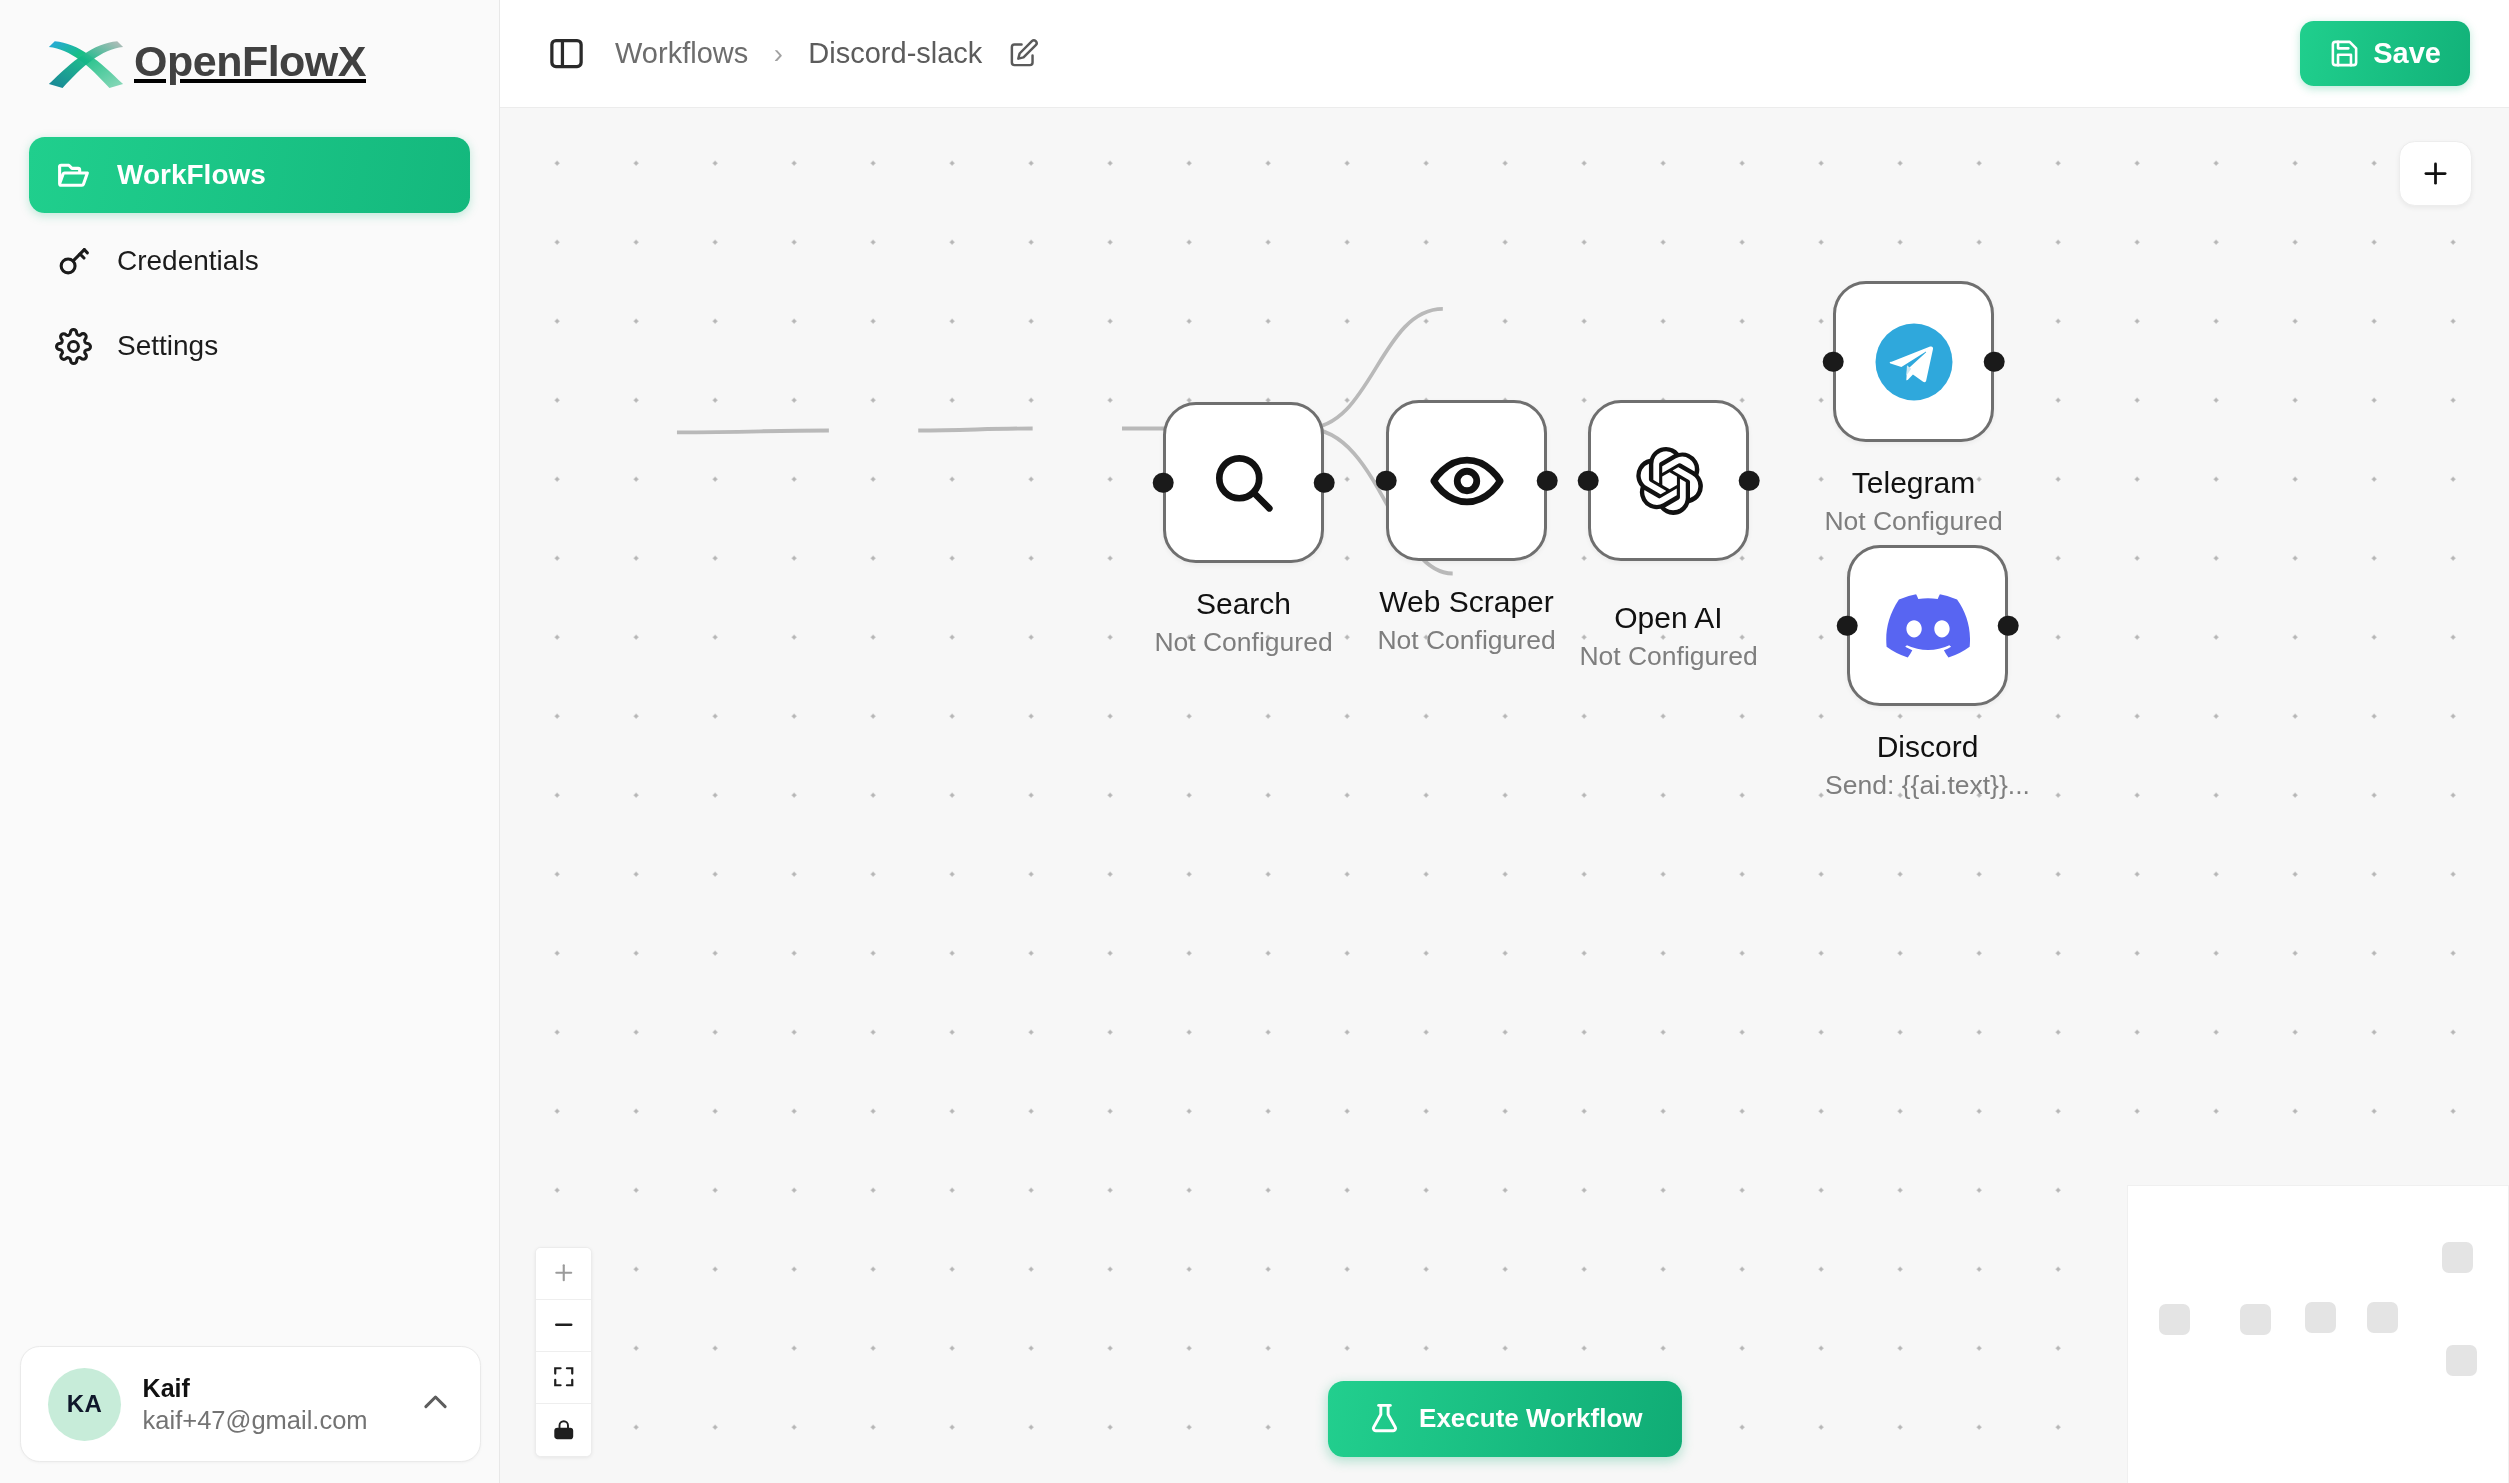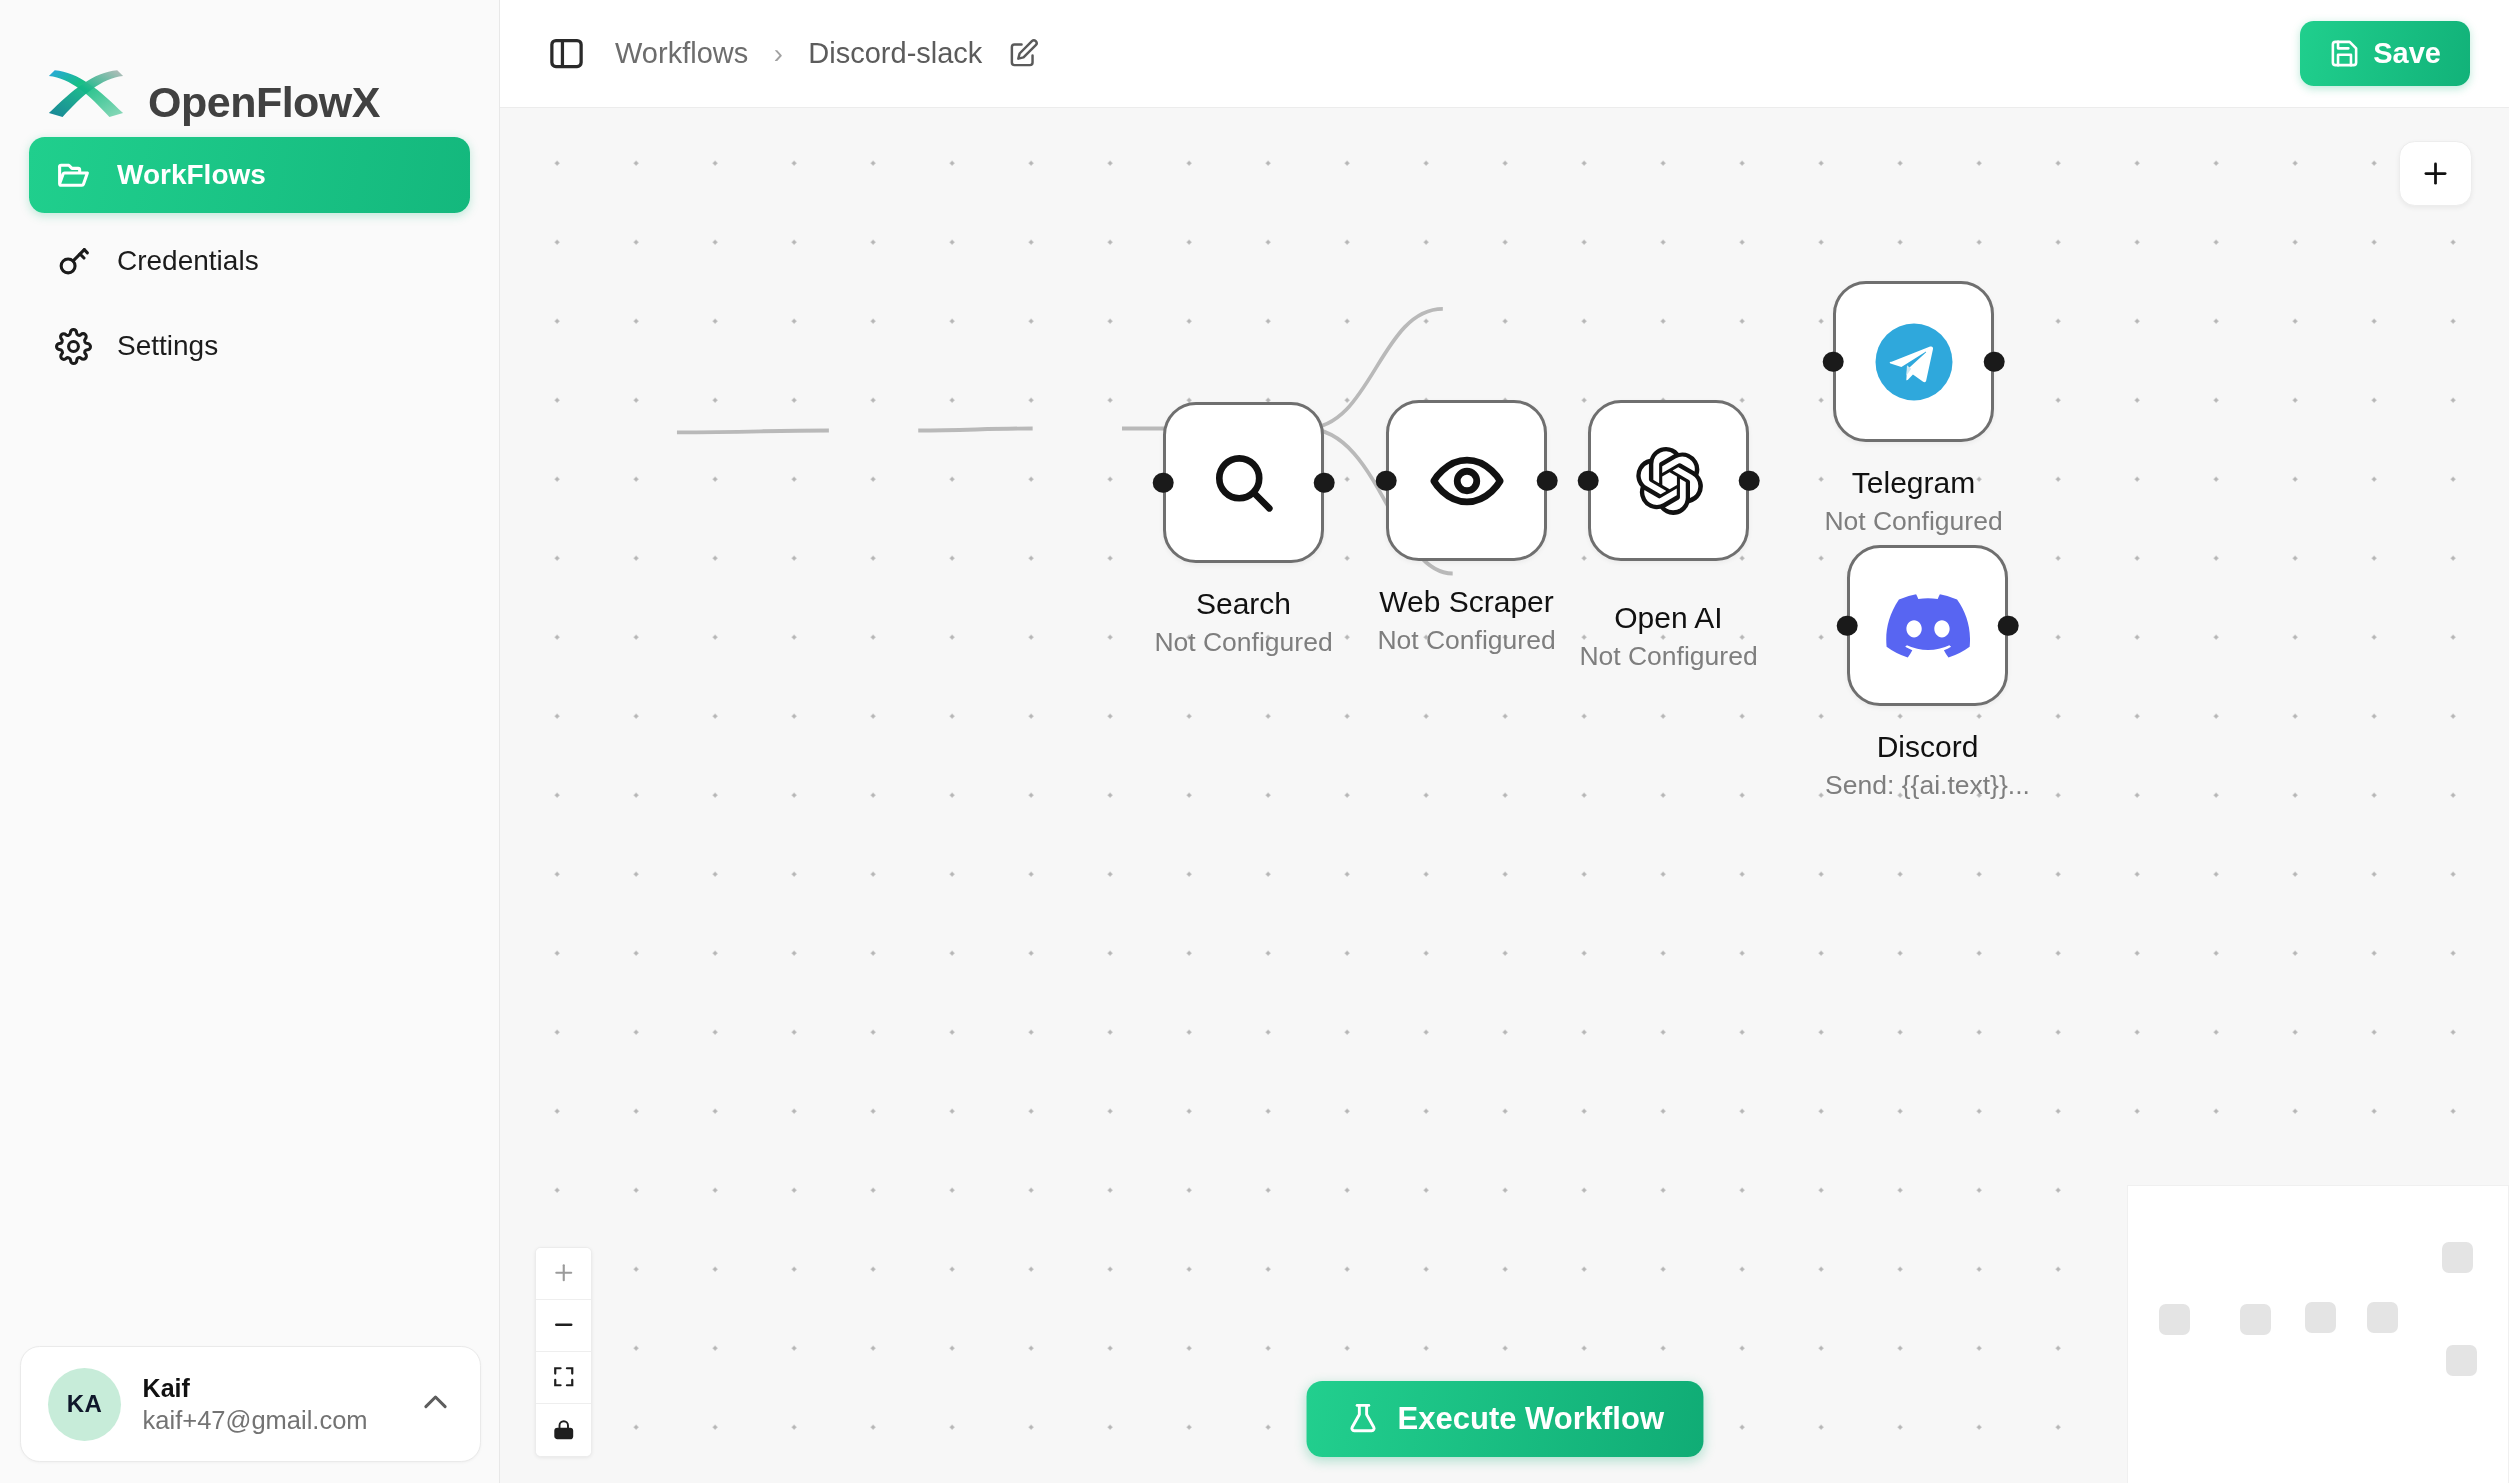--- a/index.html
+++ b/index.html
@@ -12,21 +12,21 @@
   #app { display: flex; width: 2509px; height: 1484px; }
 
   
   #sidebar {
     width: 500px; height: 100%;
     background: #fafafa;
     border-right: 1px solid #e8e8e8;
     display: flex; flex-direction: column;
     position: relative;
   }
-  .brand { display: flex; align-items: flex-end; gap: 21px; padding: 37px 0 0 45px; height: 127px; }
+  .brand { display: flex; align-items: flex-start; gap: 7px; padding: 37px 0 0 45px; height: 127px; text-decoration: underline; }
   .brand-mark { width: 82px; height: 61px; flex: none; }
   .brand-name { font-size: 43px; font-weight: 700; color: #414141; letter-spacing: -0.5px; }
 
   .nav { padding: 0 29px; margin-top: 9.8px; display: flex; flex-direction: column; gap: 9.8px; }
   .nav-item {
     display: flex; align-items: center; gap: 25.5px;
     height: 76px; padding: 0 25.5px; border-radius: 15.7px;
     color: #1b1b1b; font-size: 28px; cursor: pointer;
   }
   .nav-item .ico { width: 37px; height: 37px; flex: none; display: flex; align-items: center; justify-content: center; }
@@ -126,21 +126,21 @@
   .zoom-ctrl button {
     height: 52px; border: none; border-bottom: 1px solid #eee; background: #fff;
     display: flex; align-items: center; justify-content: center; cursor: pointer; padding: 0;
   }
   .zoom-ctrl button:last-child { border-bottom: none; }
   .exec-btn {
     position: absolute; left: 50%; transform: translateX(-50%); bottom: 27.4px;
     display: flex; align-items: center; gap: 17.6px;
     height: 76px; padding: 0 39px; border-radius: 15.7px; border: none;
     background: linear-gradient(100deg, #22cf8e 0%, #10ac75 100%);
-    color: #fff; font-size: 31px; font-weight: 600; cursor: pointer;
+    color: #fff; font-size: 26px; font-weight: 600; cursor: pointer;
     font-family: inherit; box-shadow: 0 3.9px 11.8px rgba(16,172,117,0.3);
   }
   .exec-btn svg { width: 35px; height: 35px; }
   .minimap {
     position: absolute; right: 0; bottom: 0; width: 382px; height: 299px;
     background: #fff; border: 1px solid #f0f0f0;
   }
   .mm-node { position: absolute; background: #e4e4e4; border-radius: 6.9px; }
 </style>
 </head>

